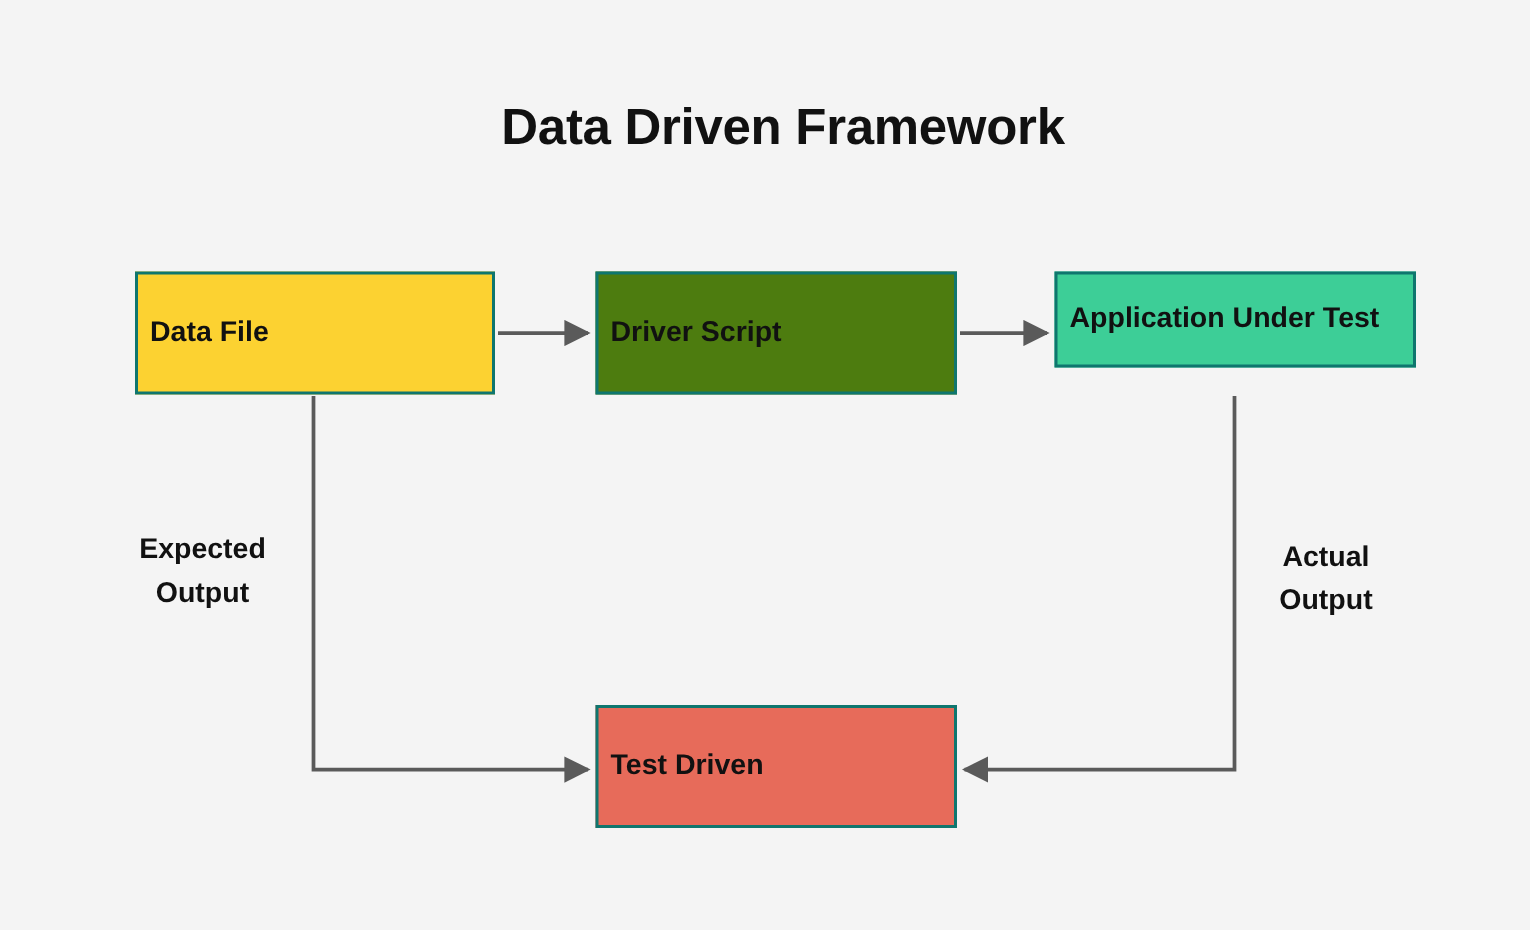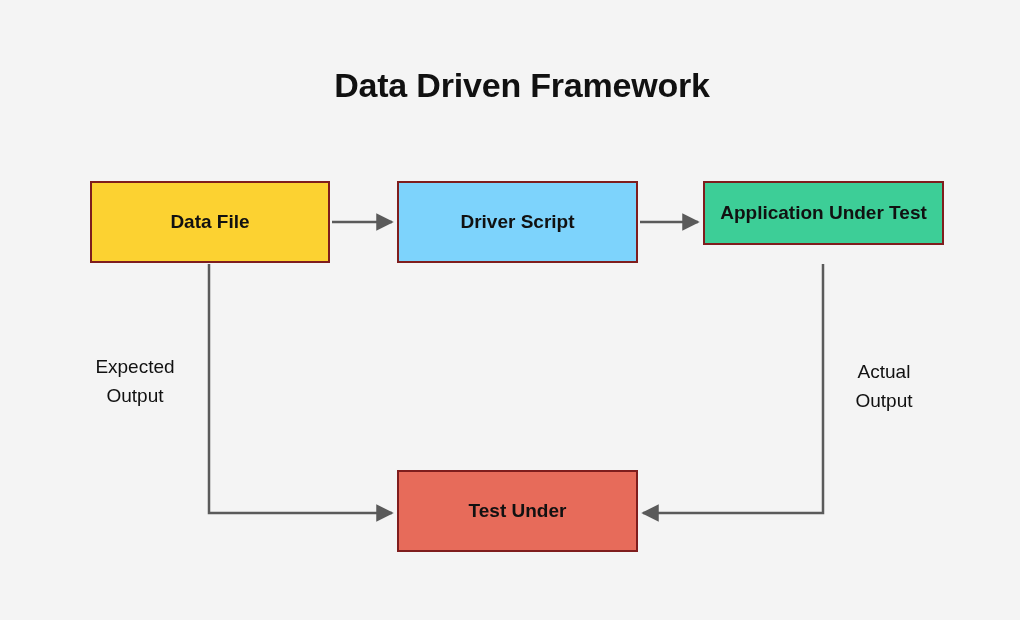--- a/index.html
+++ b/index.html
@@ -33,56 +33,56 @@
     text-align: center;
     font-size: 34px;
     font-weight: bold;
     color: #111111;
     letter-spacing: -0.2px;
     padding-left: 12px;
   }
   .node {
     position: absolute;
     box-sizing: border-box;
-    border: 2px solid #7f1d1d;
+    border: 2px solid #0f766e;
     display: flex;
     align-items: center;
     justify-content: center;
-    text-align: center;
+    text-align: left;
     font-size: 19px;
     font-weight: bold;
     color: #111111;
     line-height: 1.35;
     padding: 2px 8px;
   }
   .node-label {
     display: block;
     width: 100%;
   }
   #node-data-file {
     left: 90px;  top: 181px;  width: 240px; height: 82px;
     background: #fcd231;
   }
   #node-driver-script {
     left: 397px; top: 181px;  width: 241px; height: 82px;
-    background: #7dd3fc;
+    background: #4d7c0f;
   }
   #node-application-under-test {
     left: 703px; top: 181px;  width: 241px; height: 64px;
     background: #3dce97;
   }
   #node-test-result {
     left: 397px; top: 470px;  width: 241px; height: 82px;
     background: #e76b5a;
   }
   .edge-label {
     position: absolute;
     text-align: center;
     font-size: 19px;
-    font-weight: normal;
+    font-weight: bold;
     color: #111111;
     line-height: 1.5;
     width: 160px;
   }
   #label-expected-output { left: 55px;  top: 353px; }
   #label-actual-output   { left: 804px; top: 358px; }
 </style>
 </head>
 <body>
 
@@ -112,21 +112,21 @@
 
   <div class="node" id="node-driver-script">
     <span class="node-label">Driver Script</span>
   </div>
 
   <div class="node" id="node-application-under-test">
     <span class="node-label">Application Under Test</span>
   </div>
 
   <div class="node" id="node-test-result">
-    <span class="node-label">Test Under</span>
+    <span class="node-label">Test Driven</span>
   </div>
 
   <div class="edge-label" id="label-expected-output">
     <span>Expected</span><br>
     <span>Output</span>
   </div>
 
   <div class="edge-label" id="label-actual-output">
     <span>Actual</span><br>
     <span>Output</span>

